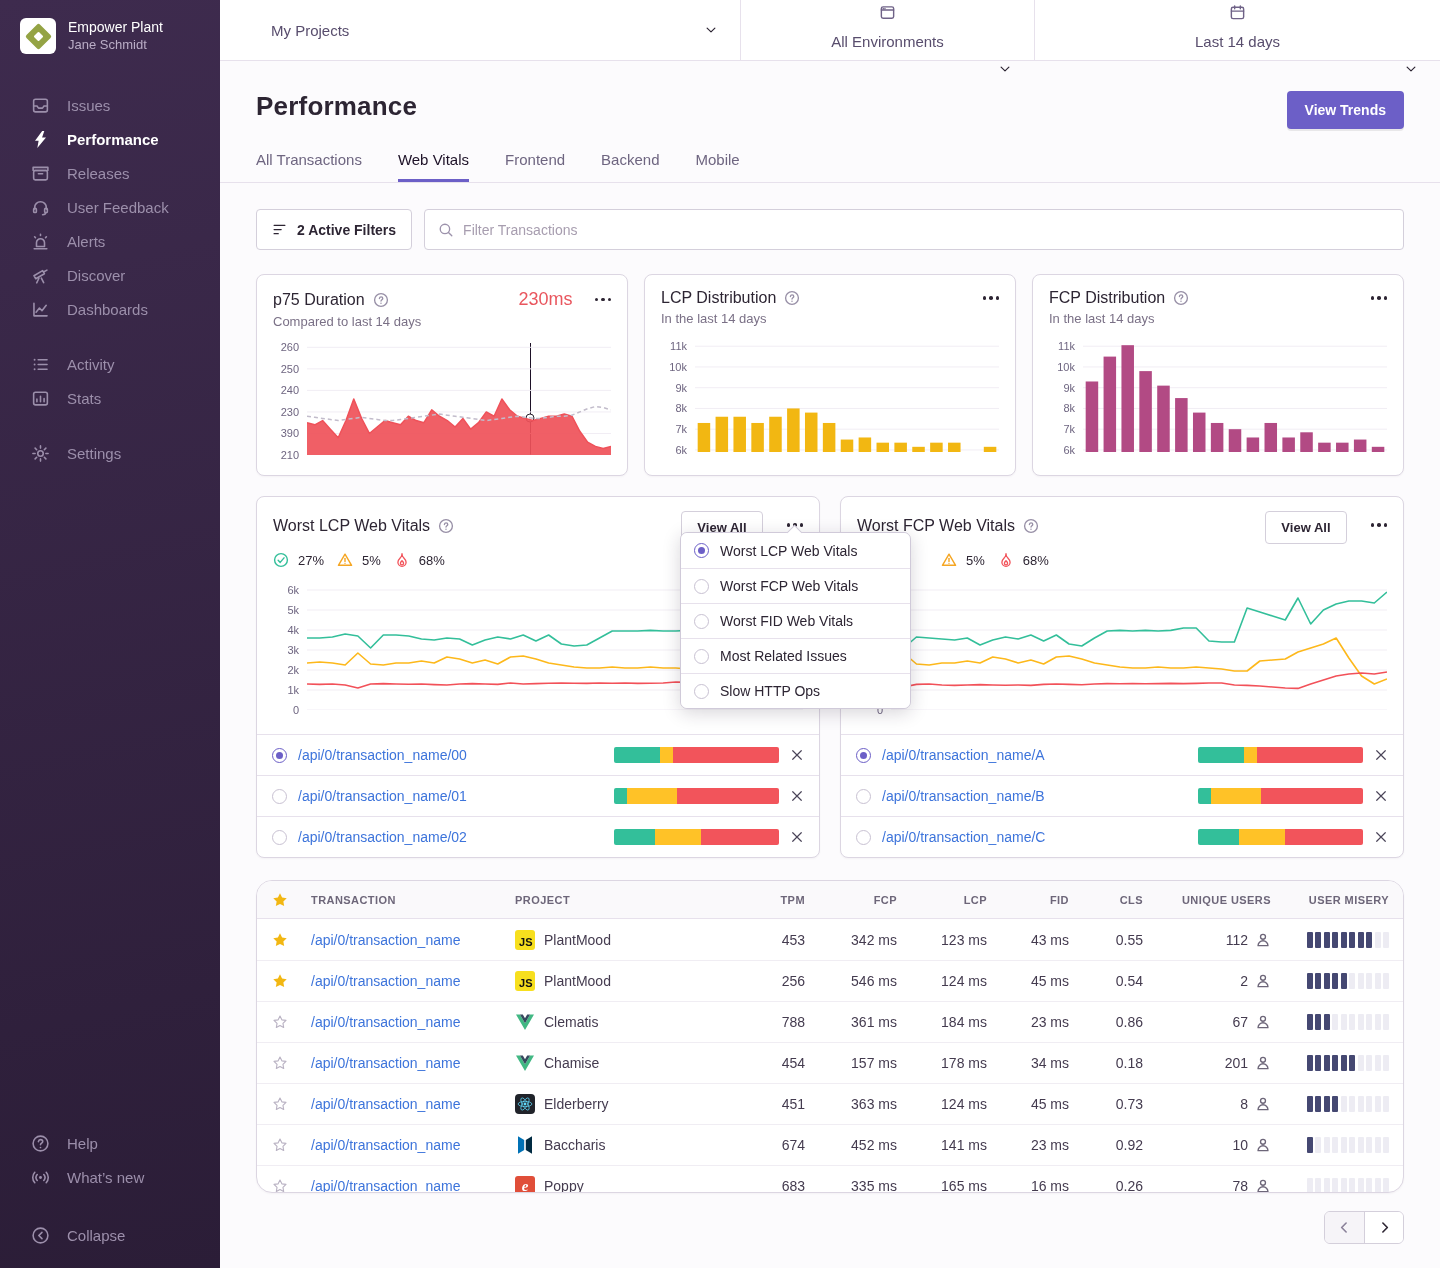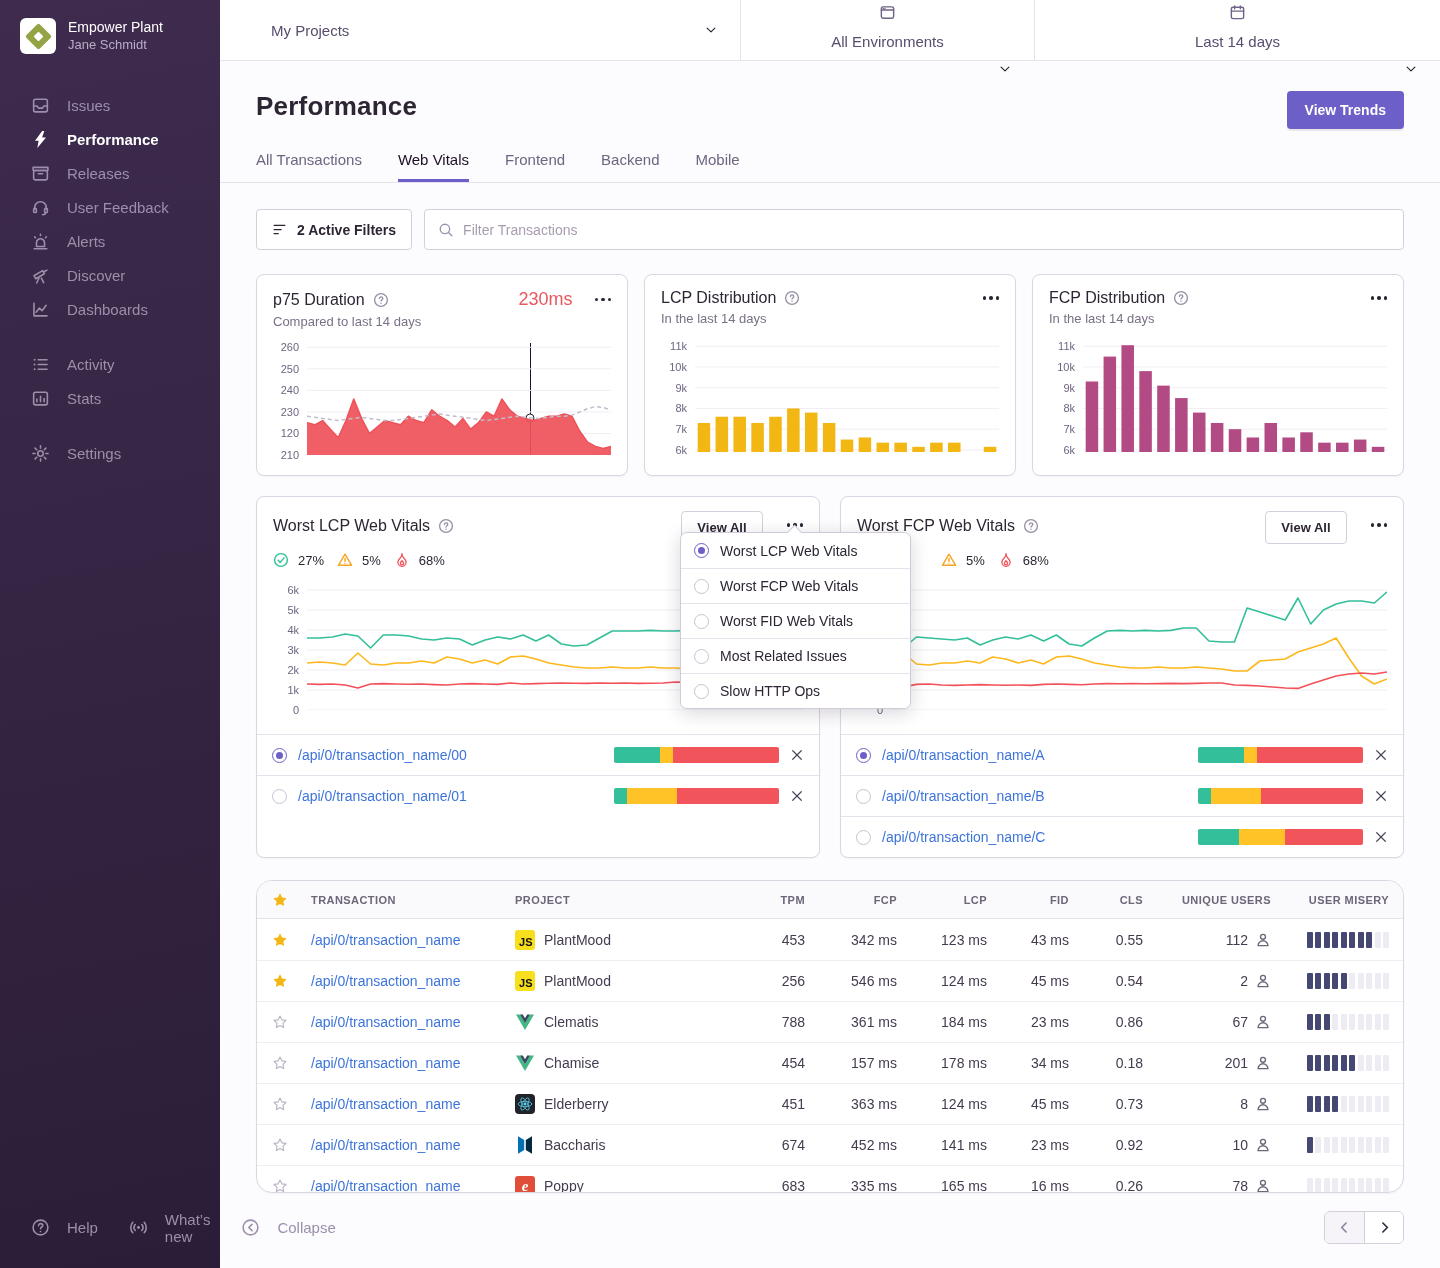--- a/index.html
+++ b/index.html
@@ -17,21 +17,21 @@
   .org-diamond i { width:7px; height:7px; background:#fff; border-radius:1px; display:block; }
   .org-names { line-height:1.25; }
   .org-name { color:#fff; font-weight:400; font-size:14px; }
   .org-user { color:#baadc6; font-size:13px; }
   .nav { margin-top:34px; display:flex; flex-direction:column; }
   .nav-item { display:flex; align-items:center; gap:17px; padding:7.5px 0 7.5px 31px; font-size:15px; color:#9c8fab; cursor:pointer; }
   .nav-item .nicon { width:19px; height:19px; flex:none; color:#9c8fab; }
   .nav-item.active { color:#ffffff; font-weight:700; }
   .nav-item.active .nicon { color:#fff; }
   .nav-gap { height:21px; }
-  .sidebar-footer { margin-top:auto; display:flex; flex-direction:row; }
+  .sidebar-footer { margin-top:auto; display:flex; flex-direction:column; }
   .collapse-gap { height:24px; }
 
   
   .main { position:absolute; left:220px; top:0; right:0; bottom:0; display:flex; flex-direction:column; }
 
   .topbar { height:61px; background:#fff; border-bottom:1px solid #e7e1ec; display:flex; flex:none; }
   .selector { display:flex; align-items:center; gap:12px; padding:4px 22px; font-size:15px; color:#584d6d; }
   .selector + .selector { border-left:1px solid #e7e1ec;flex-direction:column; }
   .selector .sicon { color:#6f6287; width:17px; height:17px; }
   .selector .chev { margin-left:auto; color:#2d2533; width:14px; height:14px; }
@@ -381,21 +381,21 @@
             <i></i>
           </span>
       </div>
       <div class="card-sub">Compared to last 14 days</div>
       <div class="chart h112" id="chart-p75">
         <div class="ylabels">
             <span style="bottom: 96.1538%;">260</span>
             <span style="bottom: 76.9231%;">250</span>
             <span style="bottom: 57.6923%;">240</span>
             <span style="bottom: 38.4615%;">230</span>
-            <span style="bottom: 19.2308%;">120</span>
+            <span style="bottom: 19.2308%;">390</span>
             <span style="bottom: 0%;">210</span>
           </div>
         <div class="plot">
             <div class="vline" style="left: 73.5%;"></div>
             <div class="vdot" style="left: 73.5%; bottom: 32.6923%;"></div>
             <svg viewBox="0 0 100 100" preserveAspectRatio="none">
               <line x1="0" y1="3.8461538461538396" x2="100" y2="3.8461538461538396" stroke="#f1edf4" stroke-width="1" vector-effect="non-scaling-stroke"></line>
               <line x1="0" y1="23.076923076923066" x2="100" y2="23.076923076923066" stroke="#f1edf4" stroke-width="1" vector-effect="non-scaling-stroke"></line>
               <line x1="0" y1="42.307692307692314" x2="100" y2="42.307692307692314" stroke="#f1edf4" stroke-width="1" vector-effect="non-scaling-stroke"></line>
               <line x1="0" y1="61.53846153846153" x2="100" y2="61.53846153846153" stroke="#f1edf4" stroke-width="1" vector-effect="non-scaling-stroke"></line>
@@ -616,20 +616,34 @@
               <i style="width:8%;background:#33bf9a"></i>
               <i style="width:30%;background:#ffc227"></i>
               <i style="width:62%;background:#f2545b"></i>
             </span>
         <span class="xbtn">
               <svg viewBox="0 0 18 18" width="100%" height="100%" fill="none" stroke="currentColor" stroke-width="1.5" stroke-linecap="round" stroke-linejoin="round">
                 <path d="M3.5 3.5l11 11M14.5 3.5l-11 11"></path>
               </svg>
             </span>
       </div>
+      <div class="vrow">
+        <span class="radio"></span>
+        <span class="vlink">/api/0/transaction_name/02</span>
+        <span class="stackbar">
+              <i style="width:25%;background:#33bf9a"></i>
+              <i style="width:28%;background:#ffc227"></i>
+              <i style="width:47%;background:#f2545b"></i>
+            </span>
+        <span class="xbtn">
+              <svg viewBox="0 0 18 18" width="100%" height="100%" fill="none" stroke="currentColor" stroke-width="1.5" stroke-linecap="round" stroke-linejoin="round">
+                <path d="M3.5 3.5l11 11M14.5 3.5l-11 11"></path>
+              </svg>
+            </span>
+      </div>
         </div>
     </div>
 
     <div class="vcard">
       <div class="vcard-pad">
         <div class="vhead">
           <div class="vtitle-wrap">
             <span class="vtitle">Worst FCP Web Vitals</span>
             <span class="help">
                 <svg viewBox="0 0 18 18" width="100%" height="100%" fill="none" stroke="currentColor" stroke-width="1.5" stroke-linecap="round" stroke-linejoin="round">

